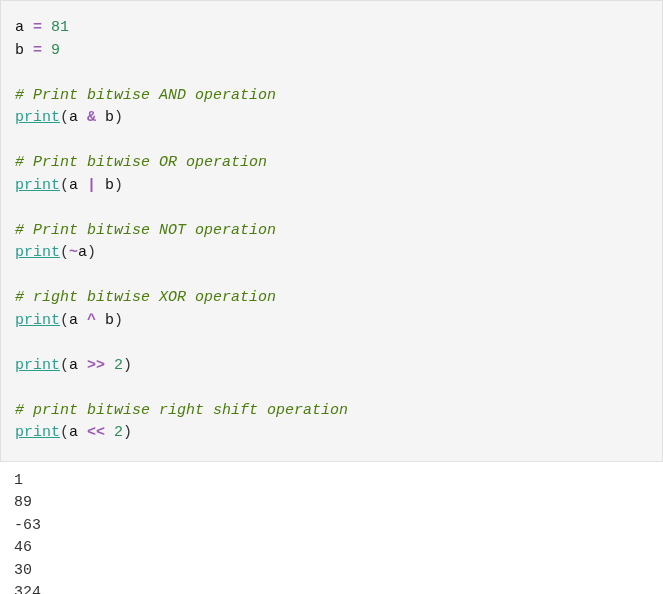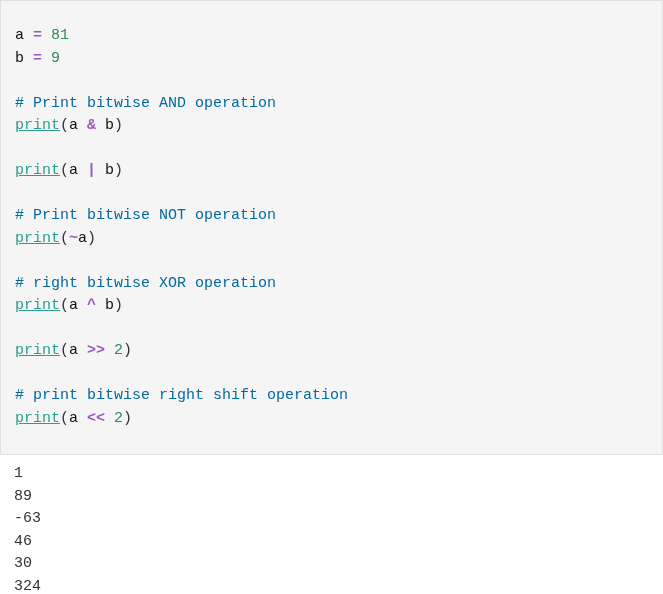--- a/index.html
+++ b/index.html
@@ -9,54 +9,55 @@
     }
     body {
       font-family: 'Consolas', 'Monaco', 'Courier New', monospace;
       font-size: 15px;
       line-height: 1.5;
       background: #ffffff;
       width: 663px;
     }
     .code-block {
       background: #f5f5f5;
-      padding: 24px 14px;
+      padding: 16px 14px;
       border: 1px solid #e0e0e0;
     }
     .code-line {
       white-space: pre;
       min-height: 1.5em;
     }
     .output-block {
       background: #ffffff;
       padding: 8px 14px;
     }
     .output-line {
       white-space: pre;
       color: #333;
       min-height: 1.5em;
     }
     
     .var { color: #111; }
     .op { color: #9b59b6; font-weight: bold; }
     .num { color: #2e8b57; }
-    .comment { color: #0369a1; }
+    .comment { color: #4d7c0f; font-style: italic; }
     .func { color: #2a9d8f; text-decoration: underline; }
     .paren { color: #333; }
   </style>
 </head>
 <body>
 
 <div class="code-block">
   <div class="code-line"><span class="var">a</span><span class="op"> = </span><span class="num">81</span></div>
   <div class="code-line"><span class="var">b</span><span class="op"> = </span><span class="num">9</span></div>
   <div class="code-line"></div>
   <div class="code-line"><span class="comment"># Print bitwise AND operation</span></div>
   <div class="code-line"><span class="func">print</span><span class="paren">(</span><span class="var">a </span><span class="op">&amp;</span><span class="var"> b</span><span class="paren">)</span></div>
   <div class="code-line"></div>
+  <div class="code-line"><span class="comment"># Print bitwise OR operation</span></div>
   <div class="code-line"><span class="func">print</span><span class="paren">(</span><span class="var">a </span><span class="op">|</span><span class="var"> b</span><span class="paren">)</span></div>
   <div class="code-line"></div>
   <div class="code-line"><span class="comment"># Print bitwise NOT operation</span></div>
   <div class="code-line"><span class="func">print</span><span class="paren">(</span><span class="op">~</span><span class="var">a</span><span class="paren">)</span></div>
   <div class="code-line"></div>
   <div class="code-line"><span class="comment"># right bitwise XOR operation</span></div>
   <div class="code-line"><span class="func">print</span><span class="paren">(</span><span class="var">a </span><span class="op">^</span><span class="var"> b</span><span class="paren">)</span></div>
   <div class="code-line"></div>
   <div class="code-line"><span class="func">print</span><span class="paren">(</span><span class="var">a </span><span class="op">&gt;&gt;</span><span class="num"> 2</span><span class="paren">)</span></div>
   <div class="code-line"></div>

